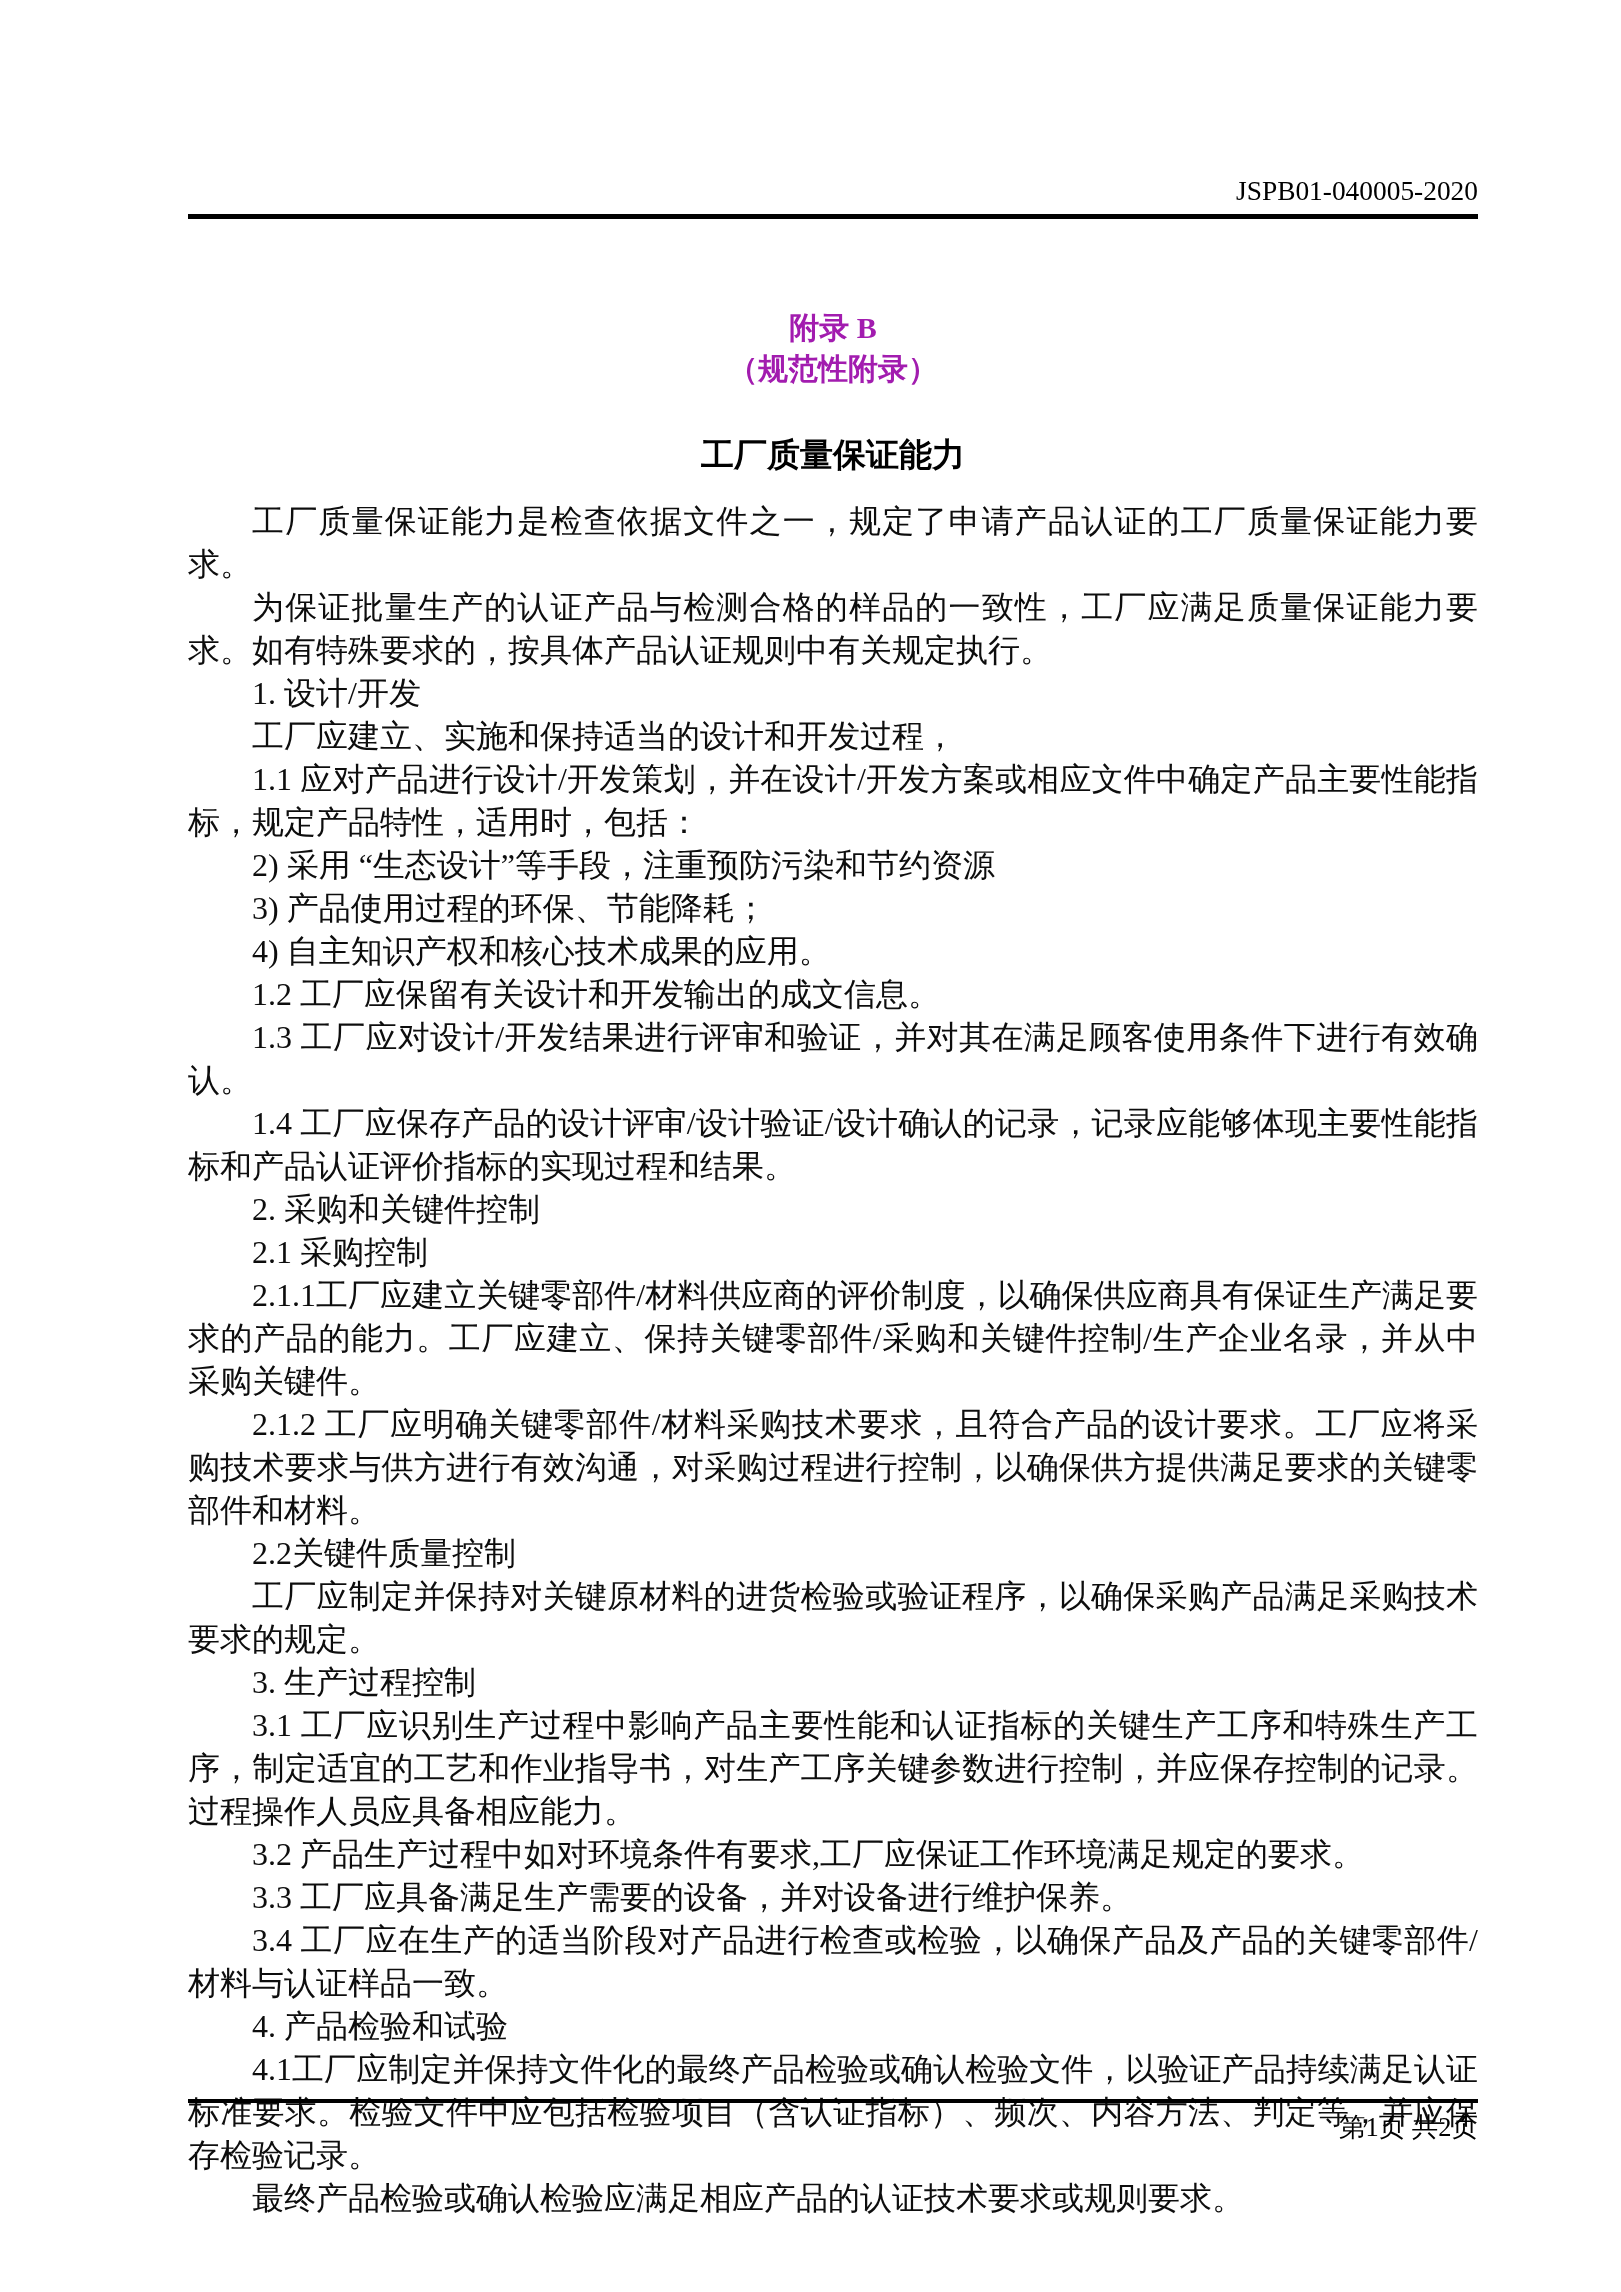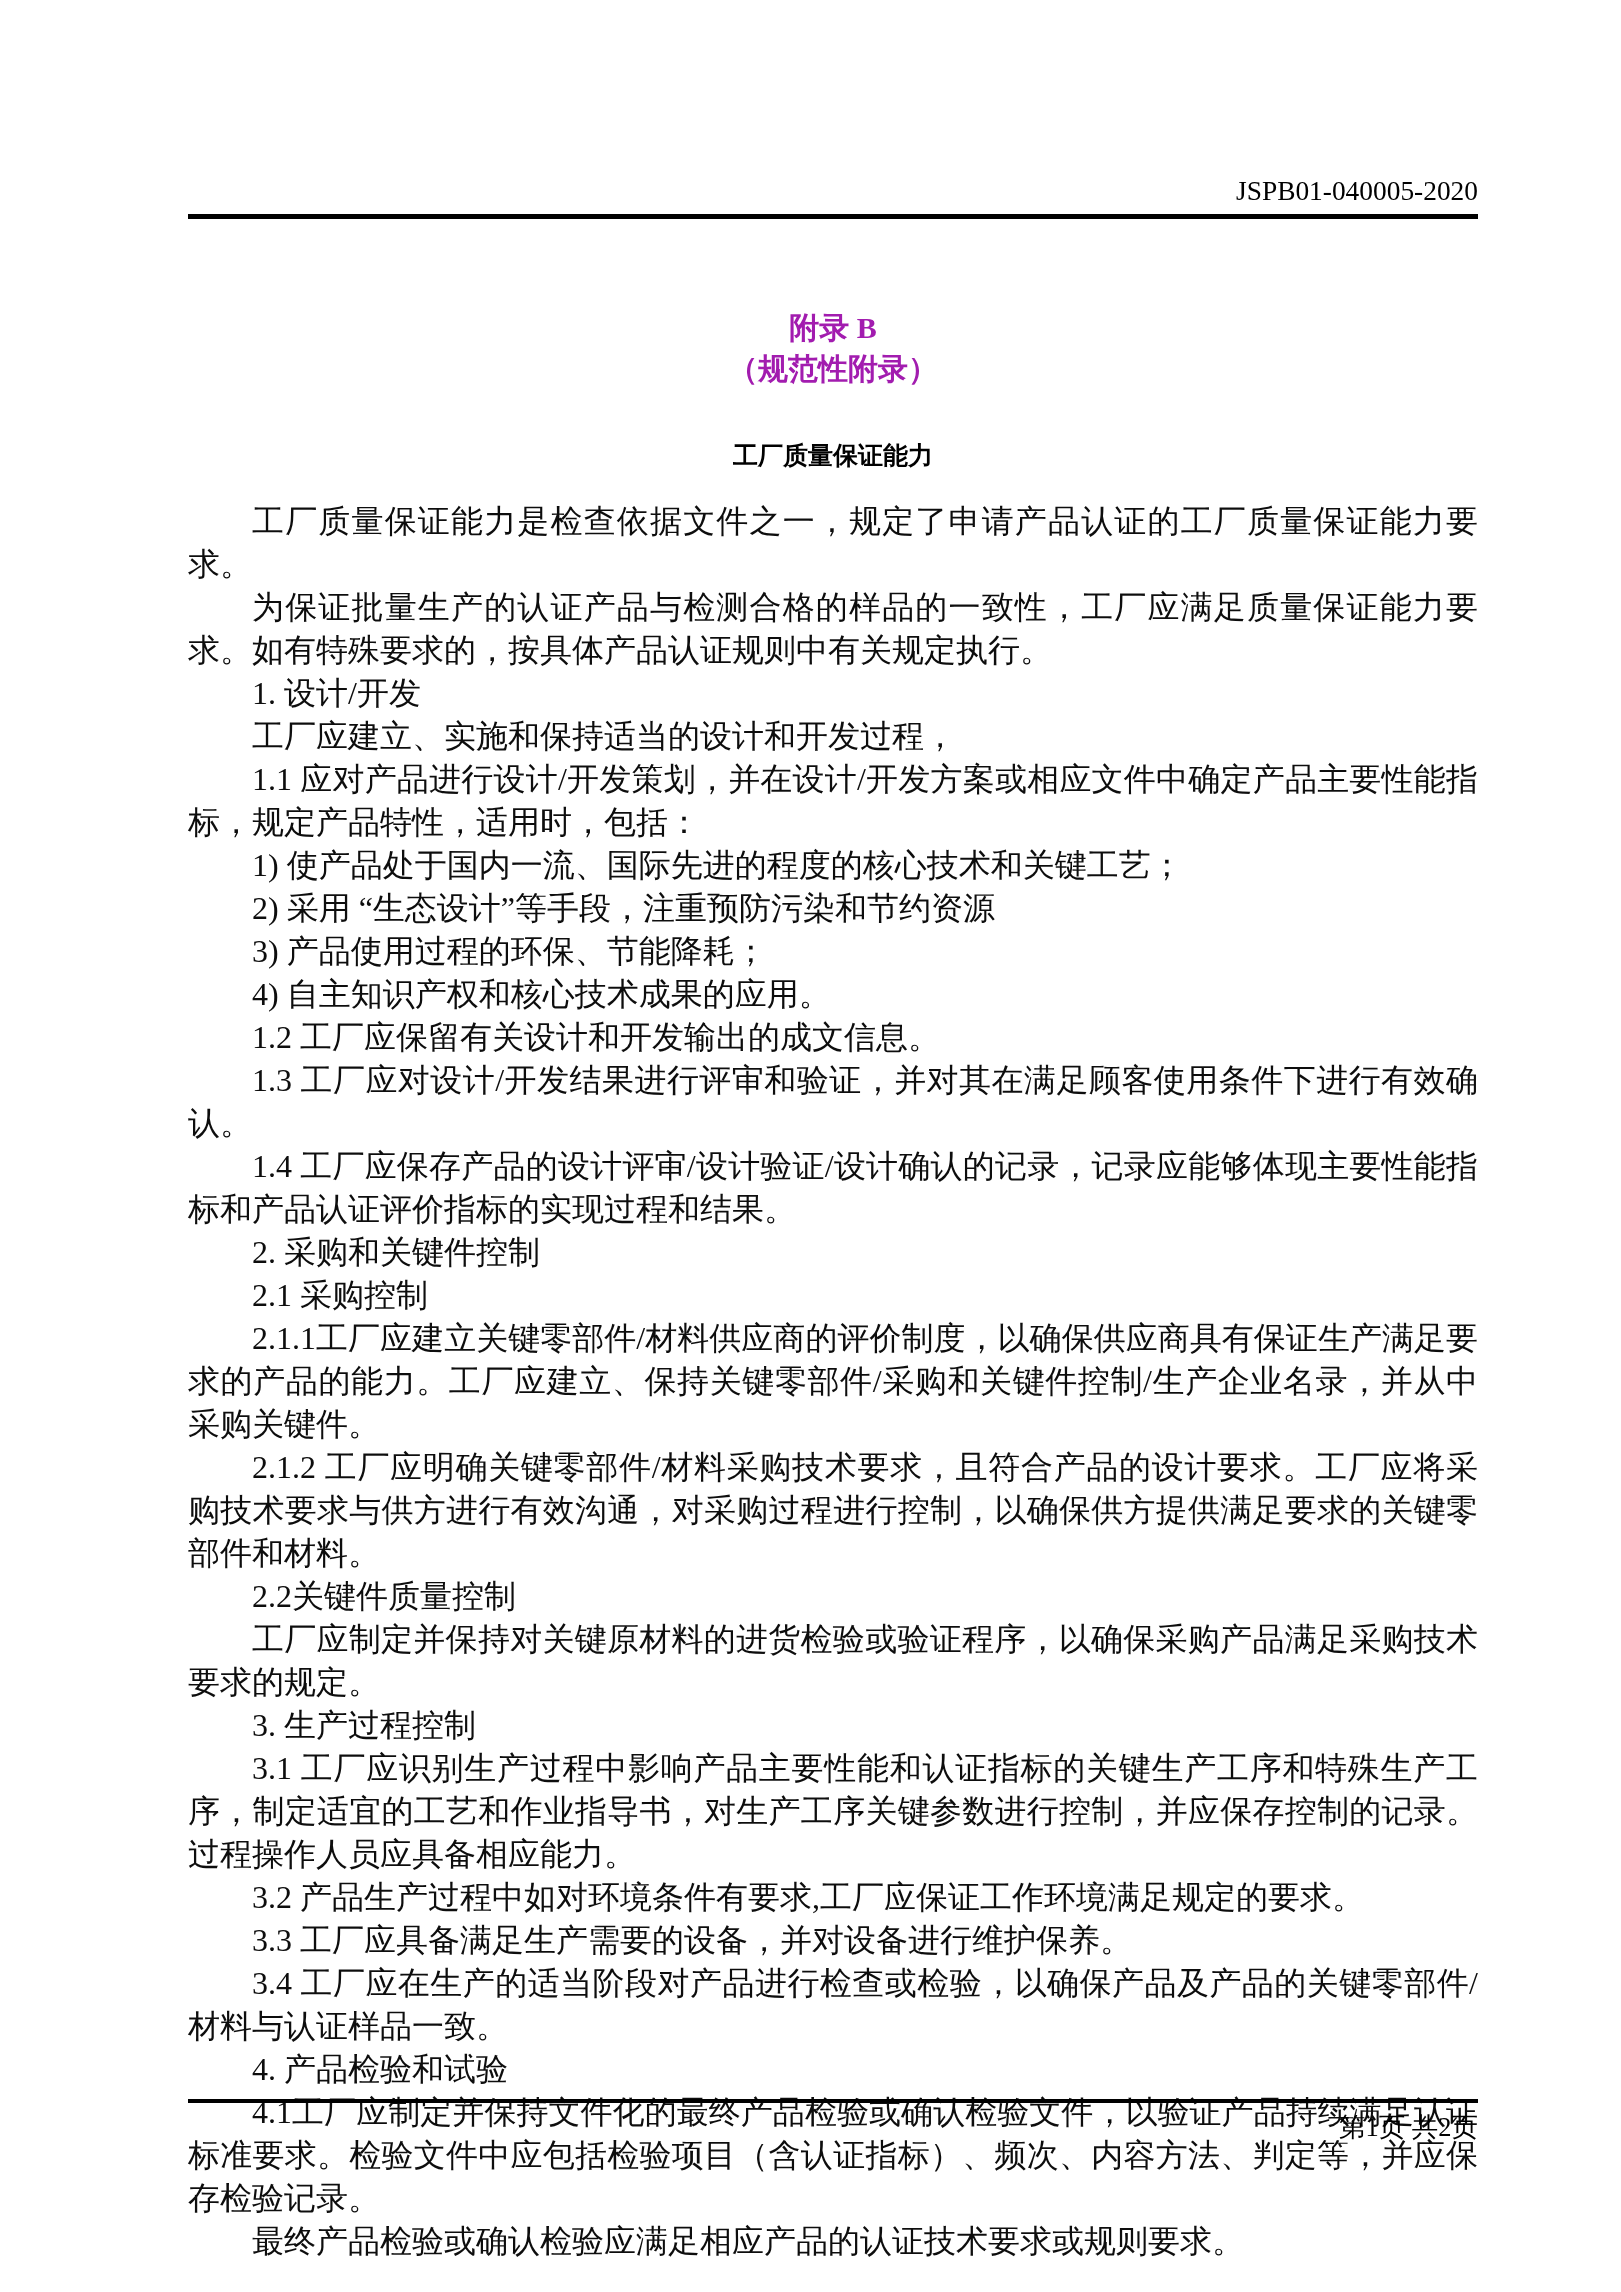--- a/index.html
+++ b/index.html
@@ -37,21 +37,21 @@
     text-align: center;
     font-weight: bold;
     font-size: 30px;
     line-height: 41px;
     color: #a21caf;
   }
   .doc-heading {
     margin-top: 47px;
     text-align: center;
     font-weight: bold;
-    font-size: 25px;
+    font-size: 33px;
     line-height: 39px;
     color: #000000;
   }
   .doc-body {
     margin-top: 25.5px;
     font-size: 32px;
     line-height: 43px;
     text-align: justify;
     color: #0d0d0d;
   }
@@ -96,21 +96,20 @@
   </div>
 
   <div class="doc-heading">工厂质量保证能力</div>
 
   <div class="doc-body">
       <p>工厂质量保证能力是检查依据文件之一，规定了申请产品认证的工厂质量保证能力要求。</p>
       <p>为保证批量生产的认证产品与检测合格的样品的一致性，工厂应满足质量保证能力要求。如有特殊要求的，按具体产品认证规则中有关规定执行。</p>
       <p>1. 设计/开发</p>
       <p>工厂应建立、实施和保持适当的设计和开发过程，</p>
       <p>1.1 应对产品进行设计/开发策划，并在设计/开发方案或相应文件中确定产品主要性能指标，规定产品特性，适用时，包括：</p>
-      <p>1) 使产品处于国内一流、国际先进的程度的核心技术和关键工艺；</p>
       <p>2) 采用 “生态设计”等手段，注重预防污染和节约资源</p>
       <p>3) 产品使用过程的环保、节能降耗；</p>
       <p>4) 自主知识产权和核心技术成果的应用。</p>
       <p>1.2 工厂应保留有关设计和开发输出的成文信息。</p>
       <p>1.3 工厂应对设计/开发结果进行评审和验证，并对其在满足顾客使用条件下进行有效确认。</p>
       <p>1.4 工厂应保存产品的设计评审/设计验证/设计确认的记录，记录应能够体现主要性能指标和产品认证评价指标的实现过程和结果。</p>
       <p>2. 采购和关键件控制</p>
       <p>2.1 采购控制</p>
       <p>2.1.1工厂应建立关键零部件/材料供应商的评价制度，以确保供应商具有保证生产满足要求的产品的能力。工厂应建立、保持关键零部件/采购和关键件控制/生产企业名录，并从中采购关键件。</p>
       <p>2.1.2 工厂应明确关键零部件/材料采购技术要求，且符合产品的设计要求。工厂应将采购技术要求与供方进行有效沟通，对采购过程进行控制，以确保供方提供满足要求的关键零部件和材料。</p>

